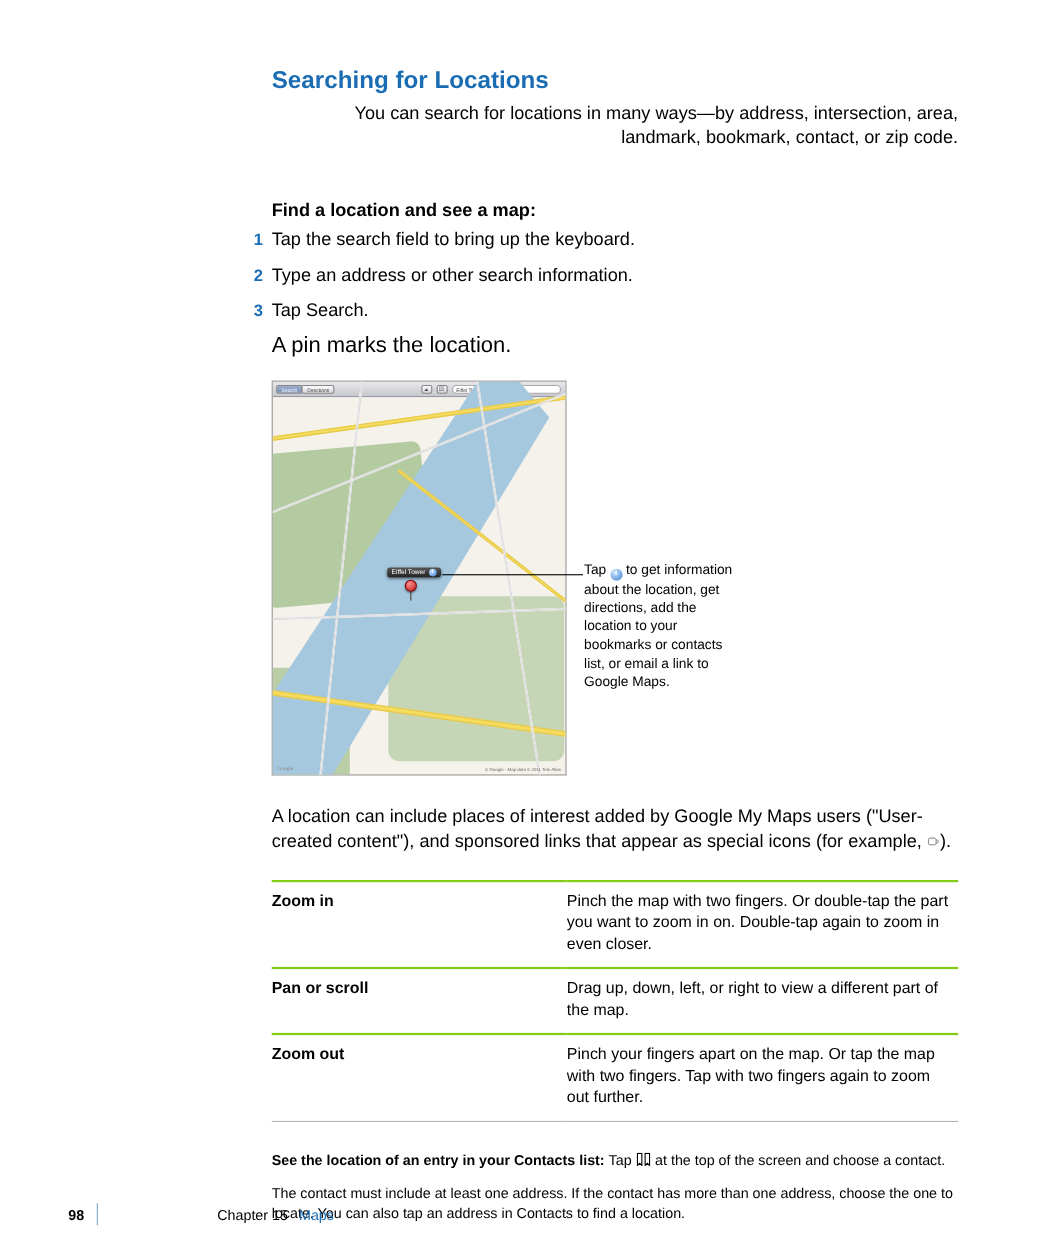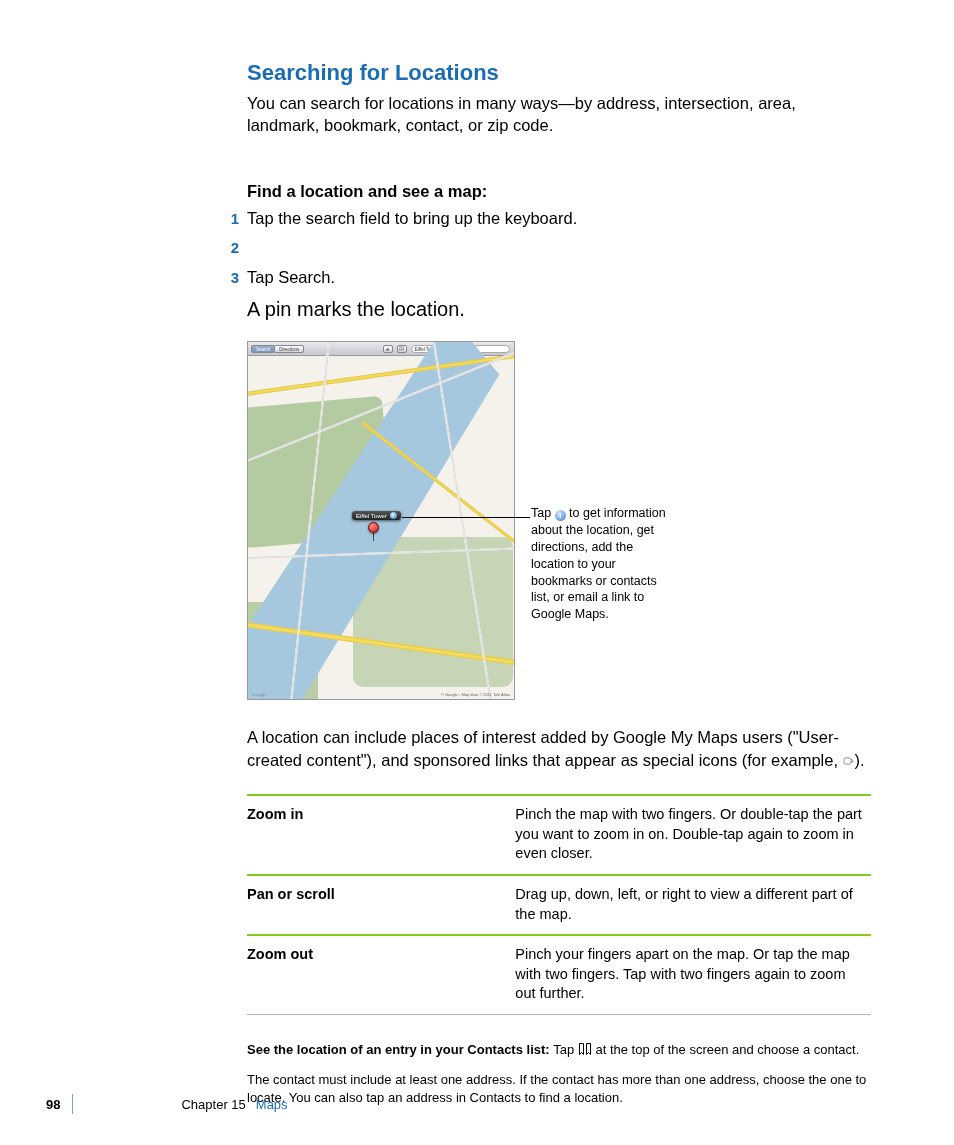--- a/index.html
+++ b/index.html
@@ -21,20 +21,21 @@
   .section-heading {
     color: #1a6db3;
     font-size: 22px;
     font-weight: 600;
     margin-bottom: 6px;
   }
   .intro {
     font-size: 16.5px;
     line-height: 1.35;
     margin-bottom: 22px;
+    text-align: right;
   }
   .sub-heading {
     font-weight: 600;
     font-size: 16.5px;
     margin-bottom: 6px;
     margin-top: 45px;
   }
   .ol {
     list-style: none;
     margin-bottom: 6px;
@@ -301,21 +302,21 @@
     display: inline-flex;
     align-items: baseline;
     font-size: 14px;
     vertical-align: -1px;
   }
   .bookmarks-icon svg { display: block; }
 
   
   .footer {
     position: absolute;
-    left: 46px;
+    left: 62px;
     top: 1094px;
     display: flex;
     align-items: center;
     font-size: 13px;
   }
   .page-num { font-weight: 600; margin-right: 12px; }
   .vline { width: 1px; height: 20px; background: #7aa7d0; margin-right: 108px; }
   .chapter-label { font-weight: 400; margin-right: 10px; }
   .chapter-name { color: #1a6db3; }
 </style>
@@ -330,20 +331,21 @@
 
   <p class="sub-heading">Find a location and see a map:</p>
 
   <div class="ol">
     <div class="ol-item">
       <span class="ol-num">1</span>
       <span class="ol-text">Tap the search field to bring up the keyboard.</span>
     </div>
     <div class="ol-item">
       <span class="ol-num">2</span>
+      <span class="ol-text">Type an address or other search information.</span>
     </div>
     <div class="ol-item">
       <span class="ol-num">3</span>
       <span class="ol-text">Tap Search.</span>
     </div>
   </div>
 
   <p class="after-list">A pin marks the location.</p>
 
   <div class="figure-wrap">

